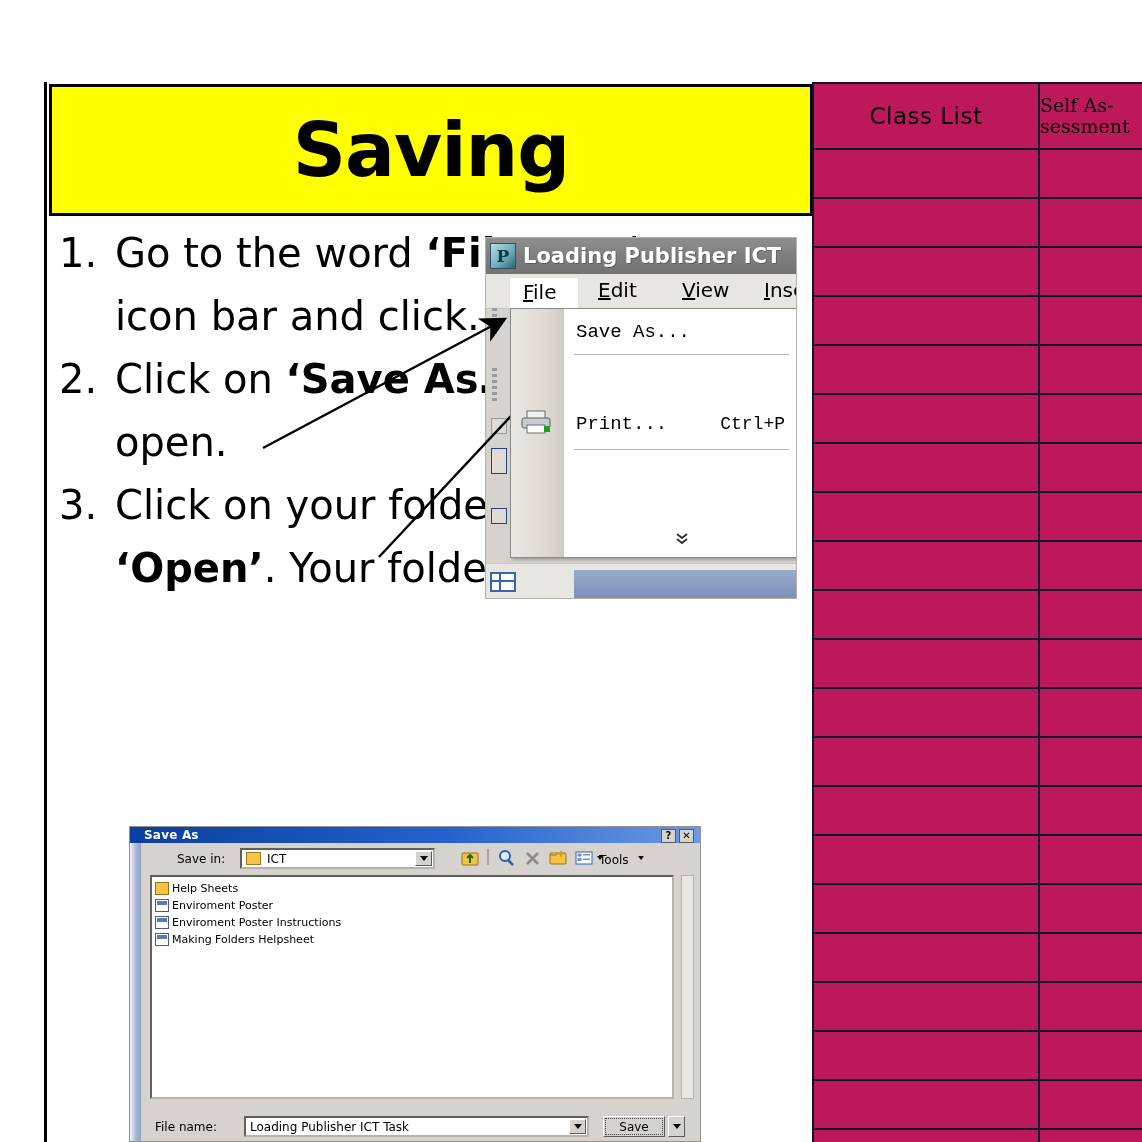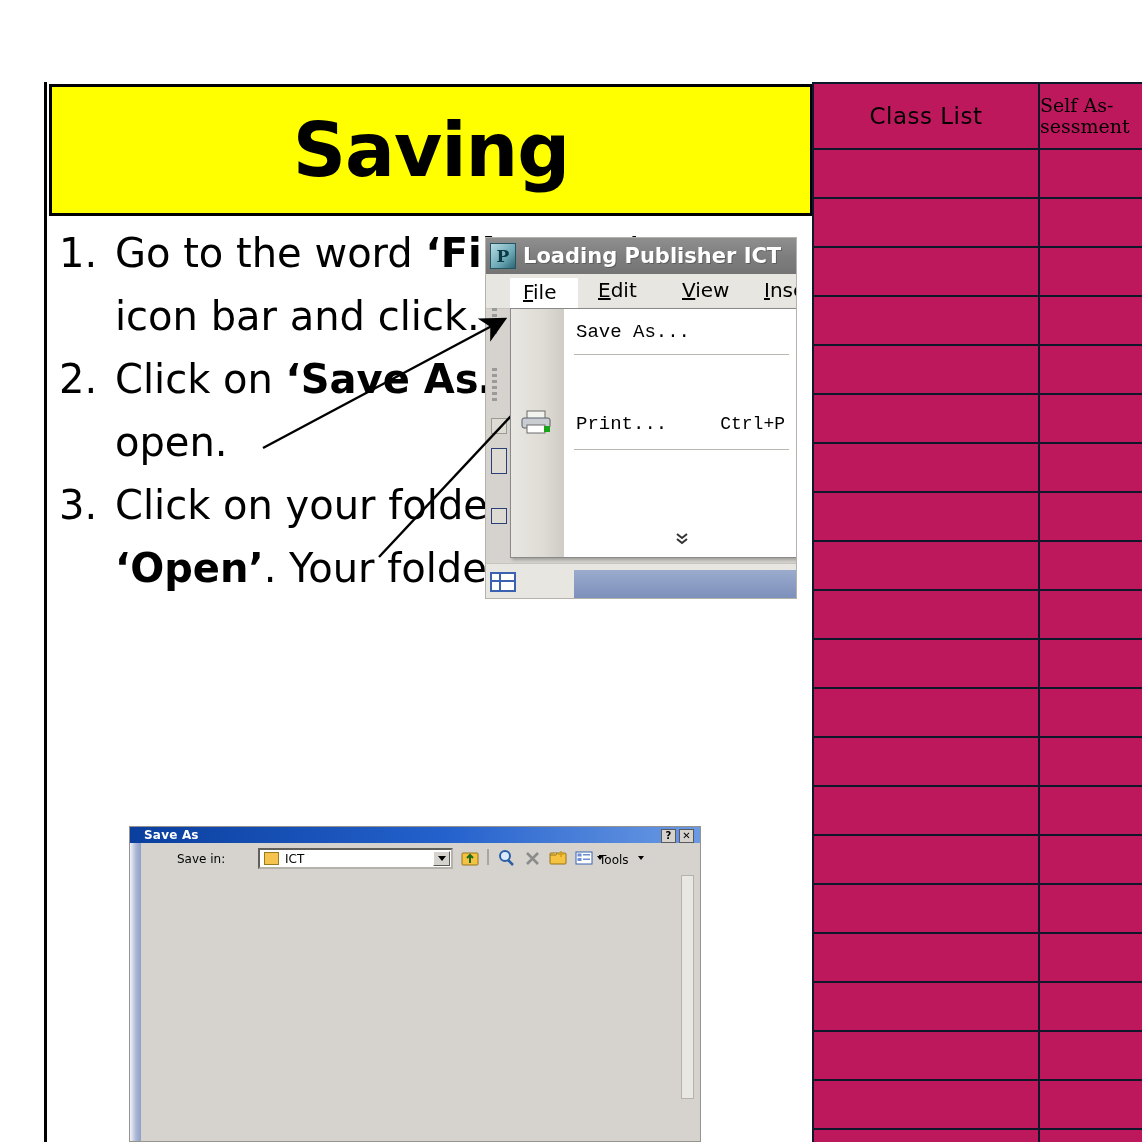--- a/index.html
+++ b/index.html
@@ -341,21 +341,21 @@
     position:absolute;
     left:11px; top:18px;
     right:0; height:28px;margin-left:10px;
   }
   #sa-savein-label {
     position:absolute; left:26px; top:7px;
     font-size:12px; color:#000;
   }
   #sa-combo {
     position:absolute;
-    left:107px; top:3px;
+    left:89px; top:3px;
     width:195px; height:21px;
     background:#fff;
     border:2px inset #b5b2ab;
     box-sizing:border-box;
     display:flex; align-items:center;
   }
   #sa-combo-icon {
     width:15px; height:13px;
     background:#f7c34f;
     border:1px solid #9a7a1c;
@@ -697,23 +697,54 @@
           </div>
           <div class="sa-tool" style="left:444px;width:10px;display:flex;align-items:center;justify-content:center;">
               <span class="tri-down" style="border-top-width:4px;border-left-width:3.5px;border-right-width:3.5px;"></span>
             </div>
           <div id="sa-tools-label">Tools</div>
           <div class="sa-tool" style="left:485px;width:10px;display:flex;align-items:center;justify-content:center;">
               <span class="tri-down" style="border-top-width:4px;border-left-width:3.5px;border-right-width:3.5px;"></span>
             </div>
         </div>
 
+        <div id="sa-listbox">
+          <div class="sa-file">
+            <span class="sa-fileicon icon-folder"></span>
+            <span>Help Sheets</span>
+          </div>
+          <div class="sa-file">
+            <span class="sa-fileicon icon-pub"></span>
+            <span>Enviroment Poster</span>
+          </div>
+          <div class="sa-file">
+            <span class="sa-fileicon icon-pub"></span>
+            <span>Enviroment Poster Instructions</span>
+          </div>
+          <div class="sa-file">
+            <span class="sa-fileicon icon-pub"></span>
+            <span>Making Folders Helpsheet</span>
+          </div>
+        </div>
 
         <div id="sa-scrollbar"></div>
 
+        <div id="sa-bottomrow">
+          <div id="sa-filename-label">File name:</div>
+          <div id="sa-filename-box">
+            <span id="sa-filename-text">Loading Publisher ICT Task</span>
+            <span id="sa-filename-btn">
+                <span class="tri-down"></span>
+              </span>
+          </div>
+          <div id="sa-savebtn">Save</div>
+          <div id="sa-savedrop">
+              <span class="tri-down"></span>
+            </div>
+        </div>
       </div>
 
     </div>
   </div>
 
   <table id="roster">
     <colgroup>
         <col class="c1">
         <col class="c2">
       </colgroup>

